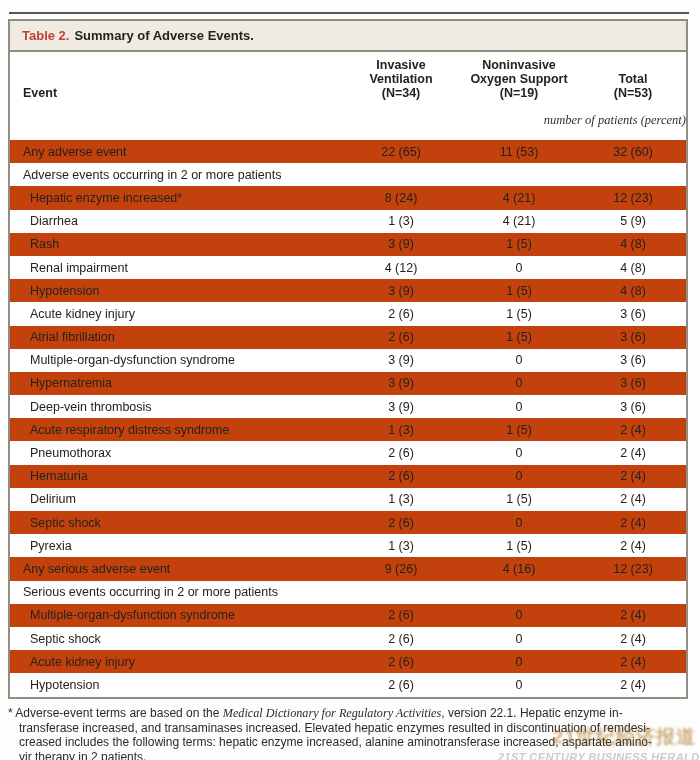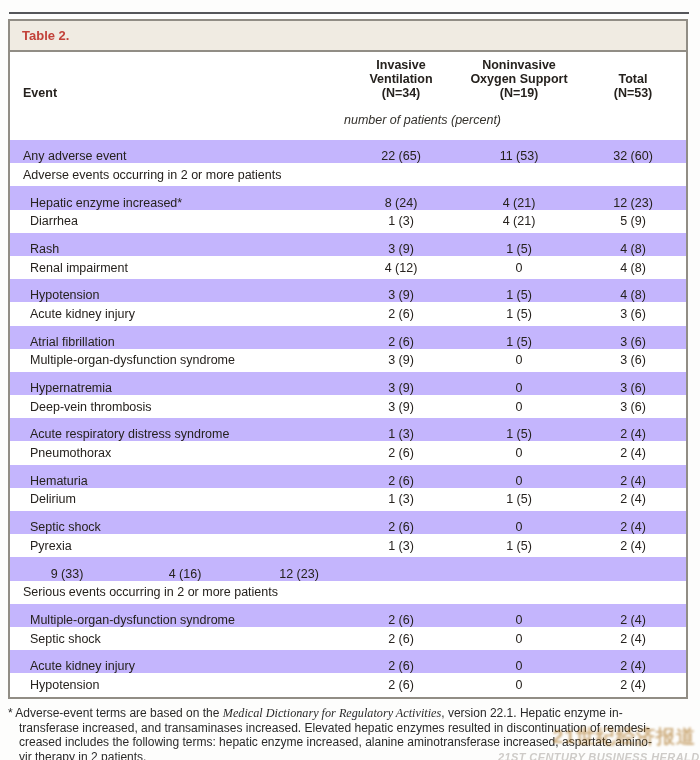--- a/index.html
+++ b/index.html
@@ -38,30 +38,30 @@
     font-weight:bold; font-size:12.5px; line-height:14px;
   }
   .tlabel { flex:1; padding-left:13px; }
   .tlabel.indent { padding-left:20px; }
   .tval  { width:114px; text-align:center; }
   .tval.c2 { width:122px; }
   .tval.c3 { width:106px; }
 
   .unit-row { display:flex; height:40px; align-items:center; }
   .unit-note {
-    width:342px; margin-left:auto; text-align:left;
+    width:342px; margin-left:auto; text-align:right;
     font-style:italic; font-size:12.5px; color:#33302b;
-    font-family:Liberation Sans, sans-serif;
+    font-family:Liberation Serif, serif;
   }
 
   .trow {
     display:flex; height:23.2px; align-items:center;
     font-size:12.5px;
   }
-  .trow.shaded { background:#c4b5fd;align-items:flex-end; }
+  .trow.shaded { background:#c2410c; }
 
   .footnote {
     position:absolute; left:8px; top:694px; width:686px;
     font-size:12px; line-height:14.6px; color:#2a2a2a;
   }
   .fn-line.fn-indent { padding-left:11px; }
   .fn-line i { font-family:"Liberation Serif", serif; font-size:12.2px; }
 
   .watermark {
     position:absolute; left:498px; top:712px; width:198px;
@@ -80,20 +80,21 @@
 <body>
 
 <div class="page">
 
   <div class="top-rule"></div>
 
   <div class="table-box">
 
     <div class="title-bar">
       <span class="title-label">Table 2.</span>
+      <span class="title-text">Summary of Adverse Events.</span>
     </div>
 
     <div class="header">
       <div class="header-cols">
         <div class="tlabel">Event</div>
         <div class="tval c1">
           <div>Invasive</div>
           <div>Ventilation</div>
           <div>(N=34)</div>
         </div>
@@ -212,21 +213,22 @@
           <div class="tval c2">0</div>
           <div class="tval c3">2 (4)</div>
         </div>
         <div class="trow">
           <div class="tlabel indent">Pyrexia</div>
           <div class="tval c1">1 (3)</div>
           <div class="tval c2">1 (5)</div>
           <div class="tval c3">2 (4)</div>
         </div>
         <div class="trow shaded">
-          <div class="tval c1">9 (33)</div>
+          <div class="tlabel">Any serious adverse event</div>
+          <div class="tval c1">9 (26)</div>
           <div class="tval c2">4 (16)</div>
           <div class="tval c3">12 (23)</div>
         </div>
         <div class="trow">
           <div class="tlabel">Serious events occurring in 2 or more patients</div>
         </div>
         <div class="trow shaded">
           <div class="tlabel indent">Multiple-organ-dysfunction syndrome</div>
           <div class="tval c1">2 (6)</div>
           <div class="tval c2">0</div>

